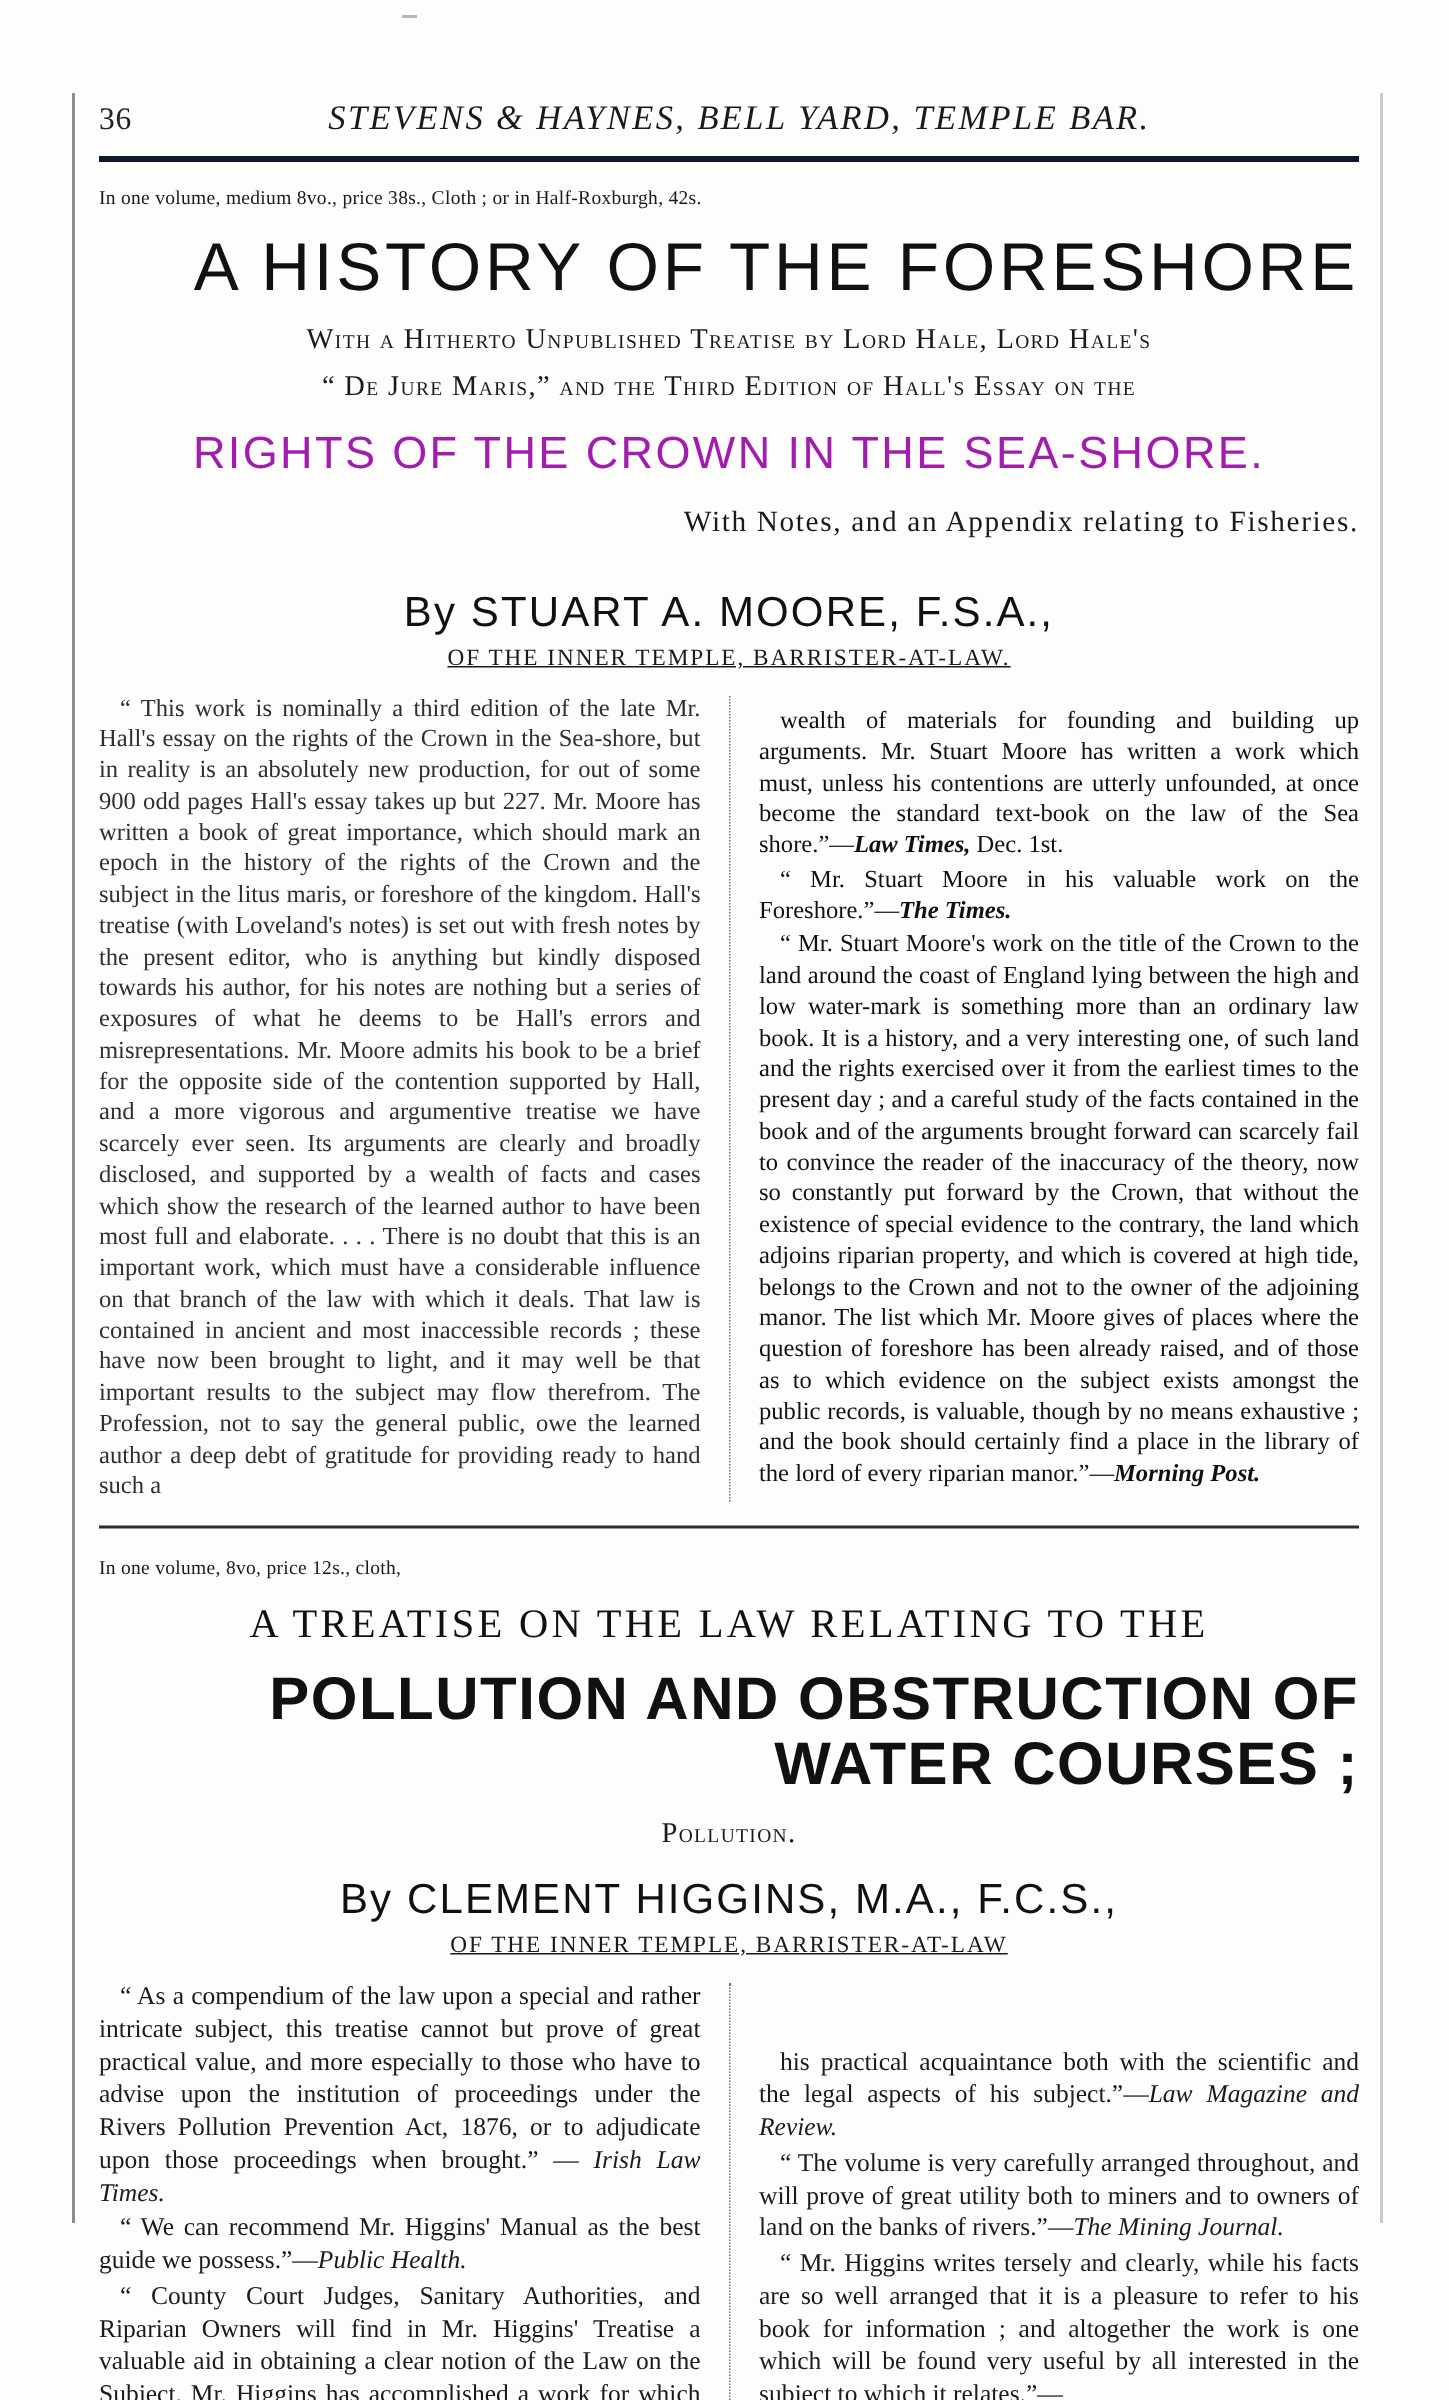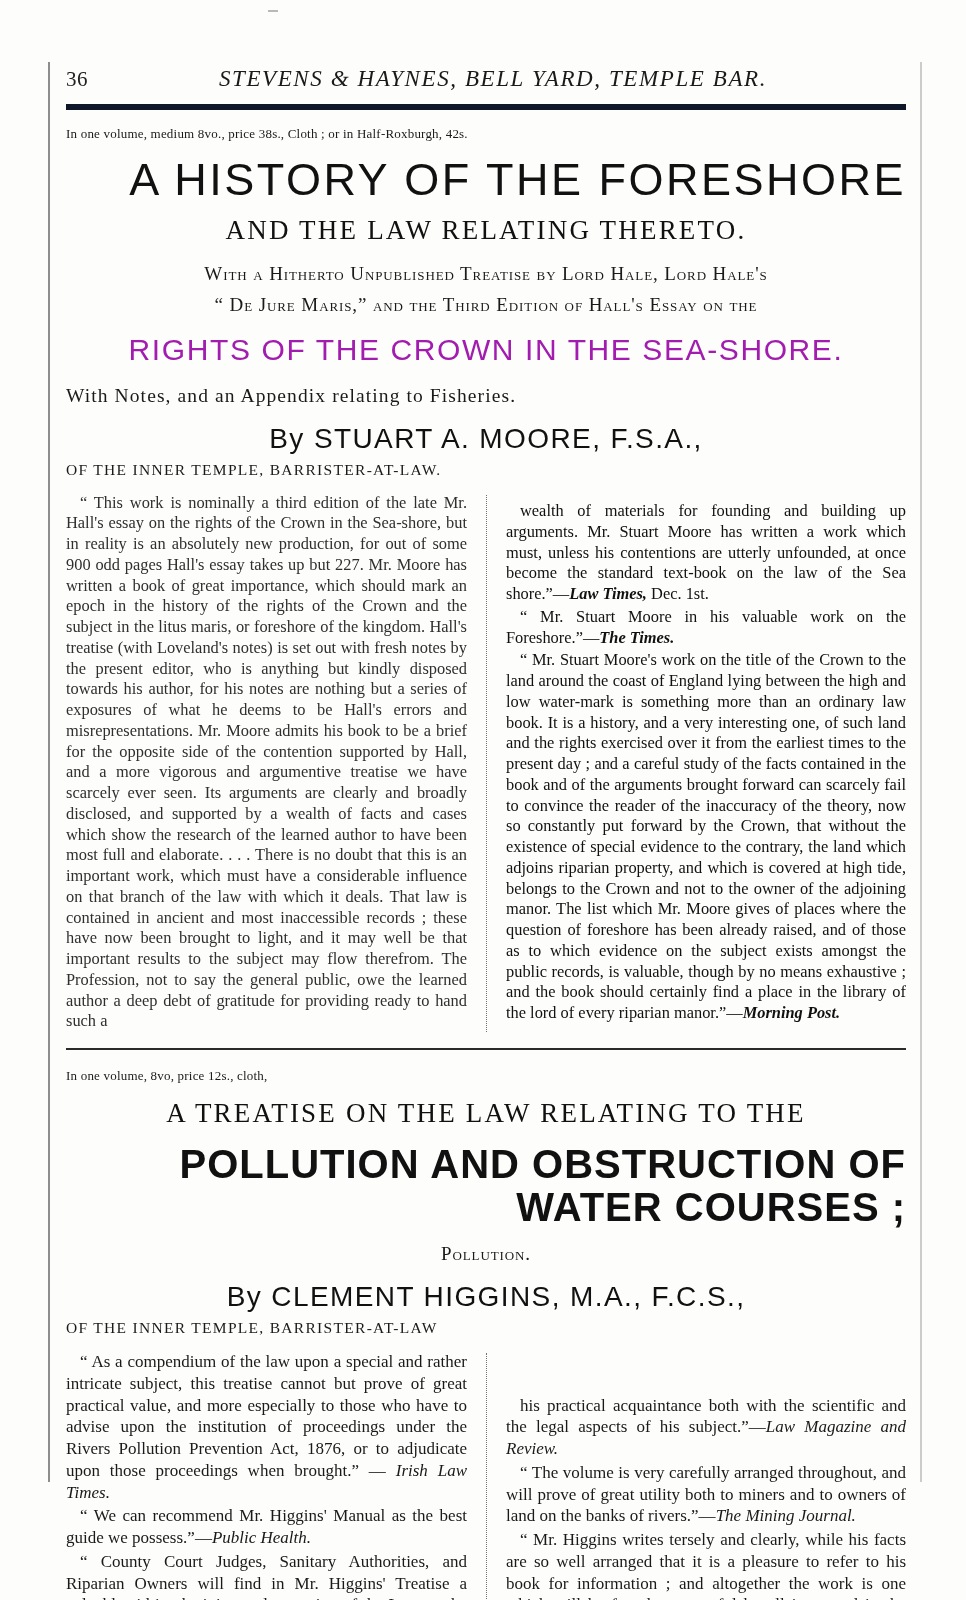--- a/index.html
+++ b/index.html
@@ -45,21 +45,21 @@
   .content {
     position: absolute;
     left: 66px;
     top: 66px;
     width: 840px;
   }
   
   .running-head {
     display: flex;
     align-items: flex-end;
-    border-bottom: 6px solid #0f172a;
+    border-bottom: 4px solid #0f172a;
     padding-bottom: 12px;
     margin-bottom: 0;
   }
   .folio {
     font-size: 21px;
     letter-spacing: 0.5px;
     width: 60px;
     color: #222;
   }
   .head-title {
@@ -115,37 +115,39 @@
   }
   .title-md-sans {
     text-align: center;
     font-family: "Liberation Sans", sans-serif;
     font-size: 30px;
     letter-spacing: 1.6px;
     margin: 14px 0 18px 0;
     color: #a21caf;
   }
   .notes-line {
-    text-align: left;
+    text-align: right;
     font-size: 19.5px;
     letter-spacing: 1.1px;
-    margin-bottom: 16px;
+    margin-bottom: 32px;
   }
   .author {
     text-align: center;
     font-family: "Liberation Sans", sans-serif;
     font-size: 28px;
     letter-spacing: 1.4px;
     margin: 8px 0 6px 0;
     color: #111;
   }
   .author-note {
+    text-align: center;
     font-size: 15.5px;
     letter-spacing: 1.3px;
     margin-bottom: 14px;
+    text-decoration: underline;
   }
   
   .cols {
     display: flex;
     gap: 0;
     position: relative;
     align-items: center;
   }
   .col {
     width: 50%;
@@ -191,21 +193,20 @@
       <div class="folio">36</div>
       <div class="head-title">STEVENS &amp; HAYNES, BELL YARD, TEMPLE BAR.</div>
     </div>
 
     <div class="advert">
 
       <div class="price-line">In one volume, medium 8vo., price 38s., Cloth ; or in Half-Roxburgh, 42s.</div>
 
       <div class="title-xl">A HISTORY OF THE FORESHORE</div>
 
-      <div class="title-lg">AND THE LAW RELATING THERETO.</div>
 
       <div class="subline">
         <span class="sc">With a Hitherto Unpublished Treatise by Lord Hale, Lord Hale's</span>
       </div>
       <div class="subline">
         <span class="sc">“ De Jure Maris,” and the Third Edition of Hall's Essay on the</span>
       </div>
 
       <div class="title-md-sans">RIGHTS OF THE CROWN IN THE SEA-SHORE.</div>
 

